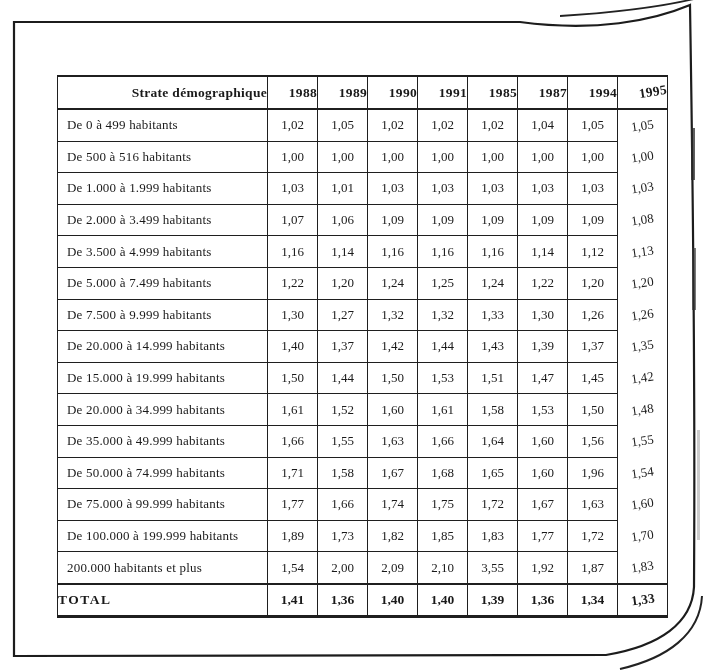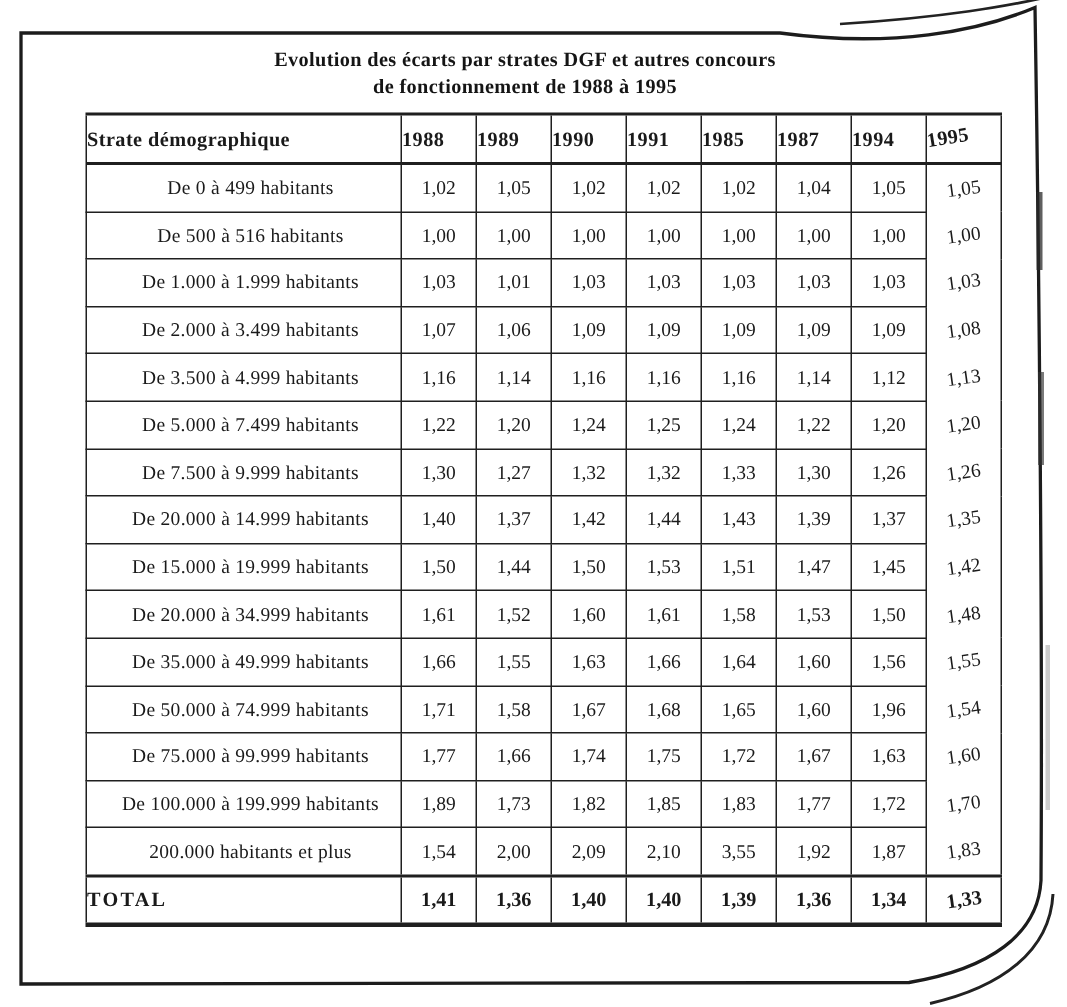--- a/index.html
+++ b/index.html
@@ -47,32 +47,32 @@
   .strata-table td {
     border: 1.6px solid #1f1f1f;
     padding: 0;
     overflow: visible;
     white-space: nowrap;
   }
   .strata-table thead th {
     height: 31px;
     font-size: 13.5px;
     font-weight: bold;
-    text-align: left;
+    text-align: right;
     border-top-width: 2.4px;
     border-bottom-width: 2.2px;
     letter-spacing: 0.3px;
   }
   .strata-table tbody td {
     height: 30.6px;
     font-size: 13px;
     font-weight: normal;
   }
   .strata-table tbody td.label-cell {
-    text-align: center;
+    text-align: left;
     padding-left: 9px;
     letter-spacing: 0.2px;
   }
   .strata-table td.value-cell {
     text-align: center;
   }
   
   .strata-table tbody td.last-col {
     border-top: none;
     border-bottom: none;
@@ -106,24 +106,20 @@
 
     <path d="M 560 16 C 625 12 676 4 706 -4" fill="none" stroke="#222222" stroke-width="1.8"></path>
 
     <path d="M 702 596 C 700 634 668 658 620 669" fill="none" stroke="#222222" stroke-width="2"></path>
 
     <rect x="691" y="128" width="4" height="52" fill="#2a2a2a" opacity="0.75"></rect>
     <rect x="692" y="248" width="4" height="62" fill="#333333" opacity="0.65"></rect>
     <rect x="697" y="430" width="3" height="110" fill="#9a9a9a" opacity="0.5"></rect>
   </svg>
 
-  <div class="doc-title">
-    <div>Evolution des écarts par strates DGF et autres concours</div>
-    <div>de fonctionnement de 1988 à 1995</div>
-  </div>
 
   <table class="strata-table">
     <colgroup>
       <col style="width:210px">
       <col style="width:50px">
         <col style="width:50px">
         <col style="width:50px">
         <col style="width:50px">
       <col style="width:50px">
         <col style="width:50px">

